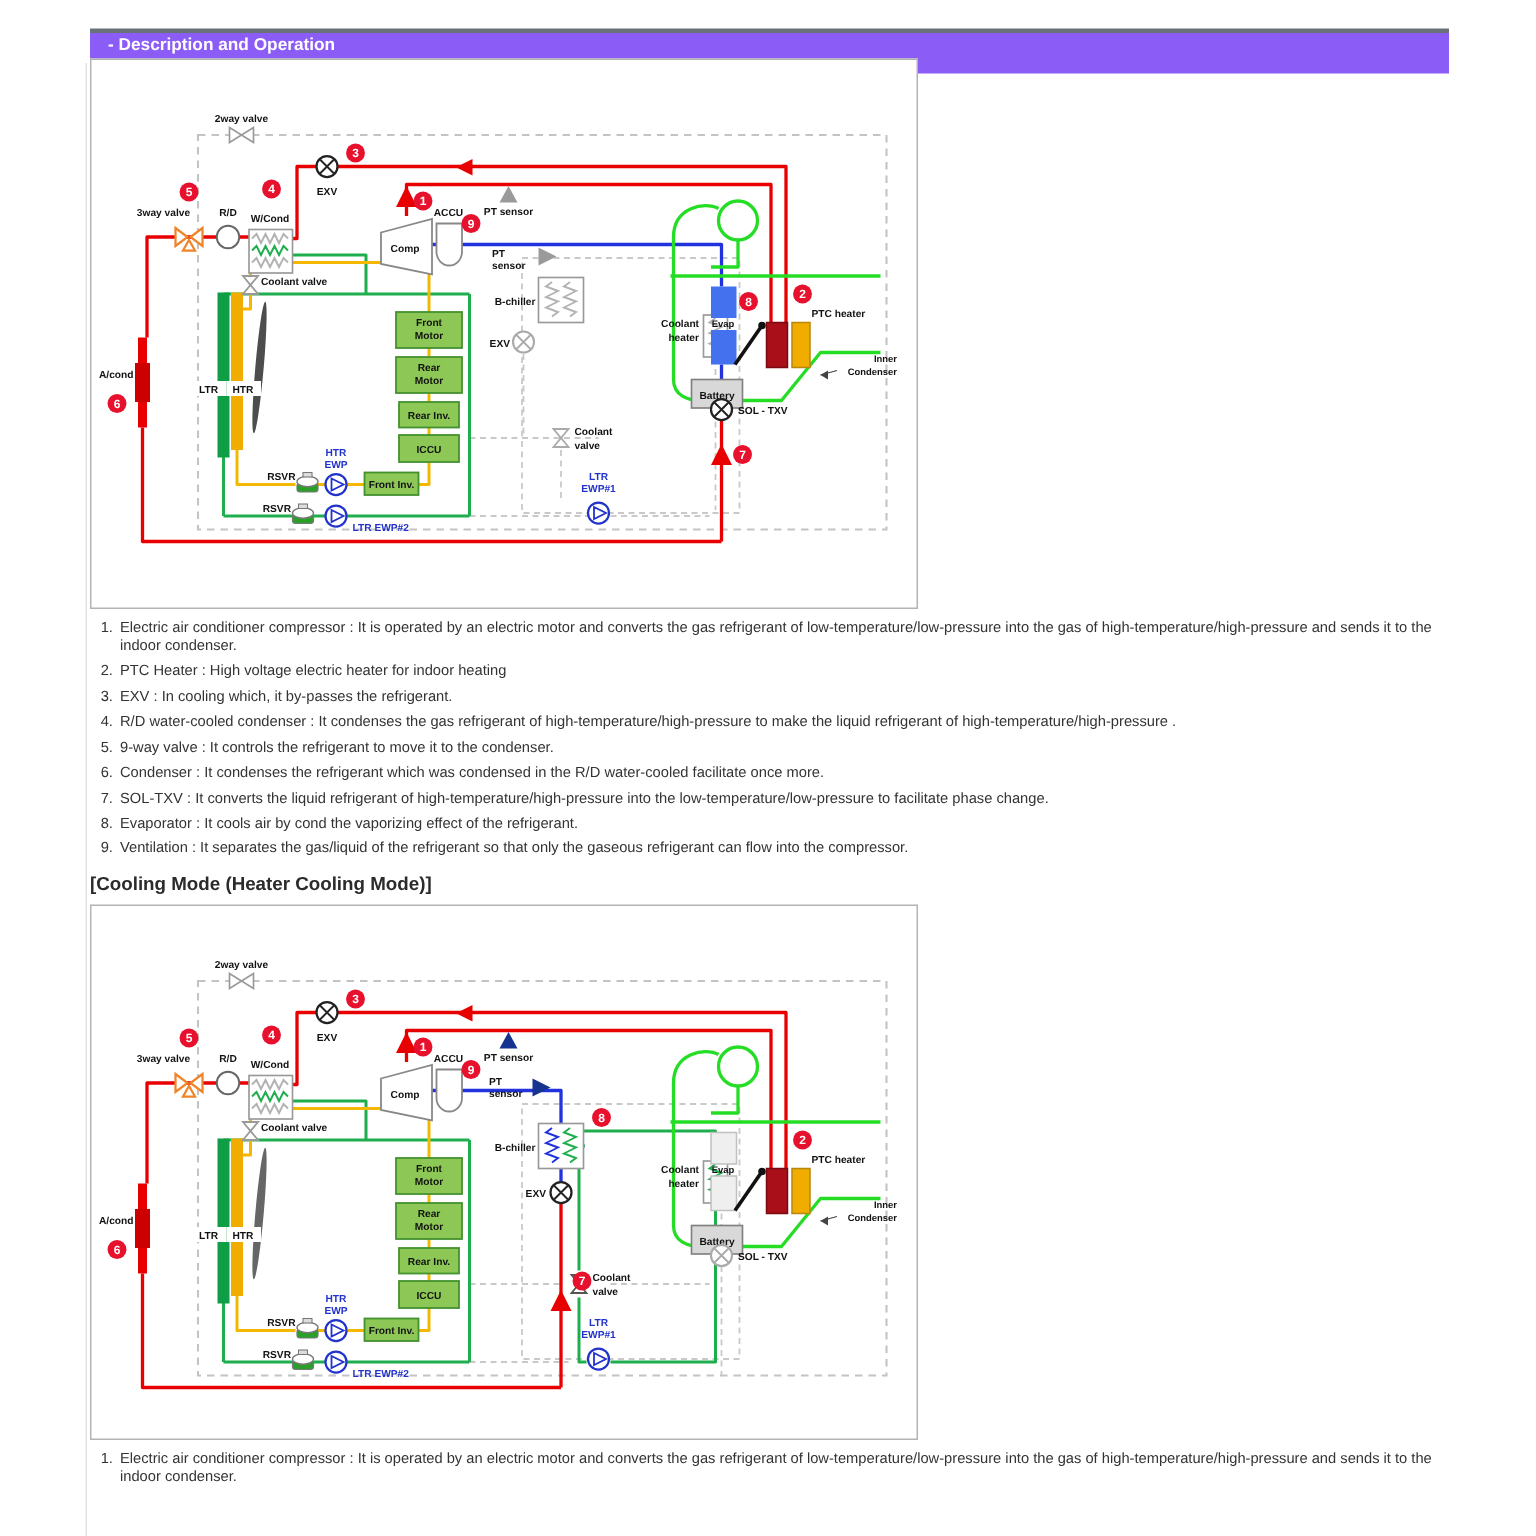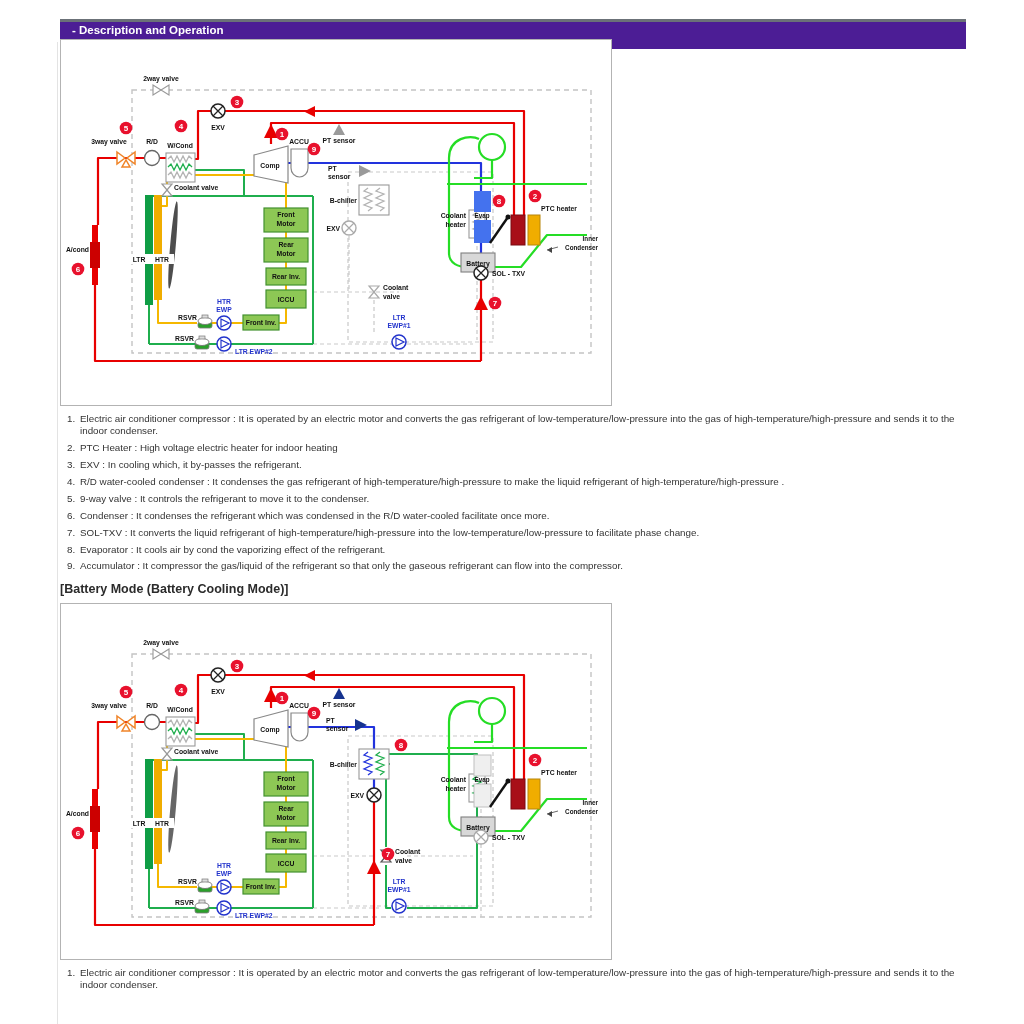--- a/index.html
+++ b/index.html
@@ -2,21 +2,21 @@
 <html><head>
 <meta charset="utf-8">
 <style>
   html,body{margin:0;padding:0;background:#fff}
   body{width:1024px;height:1024px;overflow:hidden;font-family:"Liberation Sans",sans-serif}
   .page{position:relative;width:1024px;height:1024px;background:#fff}
   .vline{position:absolute;left:57px;top:42px;width:1px;height:982px;background:#e3e3e3}
   .bar1{position:absolute;left:60px;top:19px;width:906px;height:15px;box-sizing:border-box;
         background:#6b7178;color:#fff;font-size:9px;font-weight:bold;line-height:15px;padding-left:8px}
   .bar2{position:absolute;left:60px;top:22px;width:906px;height:27px;box-sizing:border-box;
-        background:#4c1d95;color:#fff;font-size:11.5px;font-weight:bold;line-height:17px;padding-left:12px}
+        background:#8b5cf6;color:#fff;font-size:11.5px;font-weight:bold;line-height:17px;padding-left:12px}
   .content{position:absolute;left:60px;top:39px;width:906px}
   h3.heading{font-size:12.5px;font-weight:bold;color:#2b2b2b;margin:10px 0 7px}
   .dbox{width:552px;height:367px;border:1px solid #b3b3b3;background:#fff;box-sizing:border-box}
   .dbox2{height:357px}
   ol.desc{margin:7px 0 4px;padding-left:18px;font-size:9.8px;color:#333;line-height:1.22}
   ol.desc li{margin-bottom:5px;padding-left:2px}
   
   .pr{stroke:#e80000;stroke-width:2.2;fill:none;stroke-linejoin:round}
   .pb{stroke:#2233dd;stroke-width:2.2;fill:none;stroke-linejoin:round}
   .pgA{stroke:#25dd25;stroke-width:2.2;fill:none;stroke-linejoin:round}
@@ -240,24 +240,24 @@
 
     <ol class="desc">
       <li><span>Electric air conditioner compressor : It is operated by an electric motor and converts the gas refrigerant of low-temperature/low-pressure into the gas of high-temperature/high-pressure and sends it to the indoor condenser.</span></li>
       <li><span>PTC Heater : High voltage electric heater for indoor heating</span></li>
       <li><span>EXV : In cooling which, it by-passes the refrigerant.</span></li>
       <li><span>R/D water-cooled condenser : It condenses the gas refrigerant of high-temperature/high-pressure to make the liquid refrigerant of high-temperature/high-pressure .</span></li>
       <li><span>9-way valve : It controls the refrigerant to move it to the condenser.</span></li>
       <li><span>Condenser : It condenses the refrigerant which was condensed in the R/D water-cooled facilitate once more.</span></li>
       <li><span>SOL-TXV : It converts the liquid refrigerant of high-temperature/high-pressure into the low-temperature/low-pressure to facilitate phase change.</span></li>
       <li><span>Evaporator : It cools air by cond the vaporizing effect of the refrigerant.</span></li>
-      <li><span>Accumulator : It compressor the gas/liquid of the refrigerant so that only the gaseous refrigerant can flow into the compressor.</span></li>
+      <li><span>Ventilation : It separates the gas/liquid of the refrigerant so that only the gaseous refrigerant can flow into the compressor.</span></li>
     </ol>
 
-    <h3 class="heading">[Battery Mode (Battery Cooling Mode)]</h3>
+    <h3 class="heading">[Cooling Mode (Heater Cooling Mode)]</h3>
 
     <div class="dbox dbox2">
     <svg width="550" height="355" viewBox="0 0 550 355">
       <rect class="pd" x="71" y="50" width="459" height="263"></rect>
       <rect class="pdb" x="287" y="132" width="145" height="170"></rect>
       <path class="pdb" d="M252,252 H312 M252,304 H318 M420,205 V313 M346,252 H412"></path>
       <path class="pgC" d="M134,130 H183 V156 M88,156 H252 M252,156 V304 M88,304 H252 M88,260 V304"></path>
       <path class="py" d="M106,135 V144 M106,156 V166 H99 M97,260 V283 H136 M150,283 H156 M170,283 H182 M218,283 H225 V268 M225,192 V198 M225,222 V228 M225,245 V250 M134,135 H225 V168"></path>
 
       <path class="pgC" d="M328,150 H416 V170 M416,198 V213 M416,233 V304 H346 M330,304 H325 V261 M325,243 V160 H329"></path>

